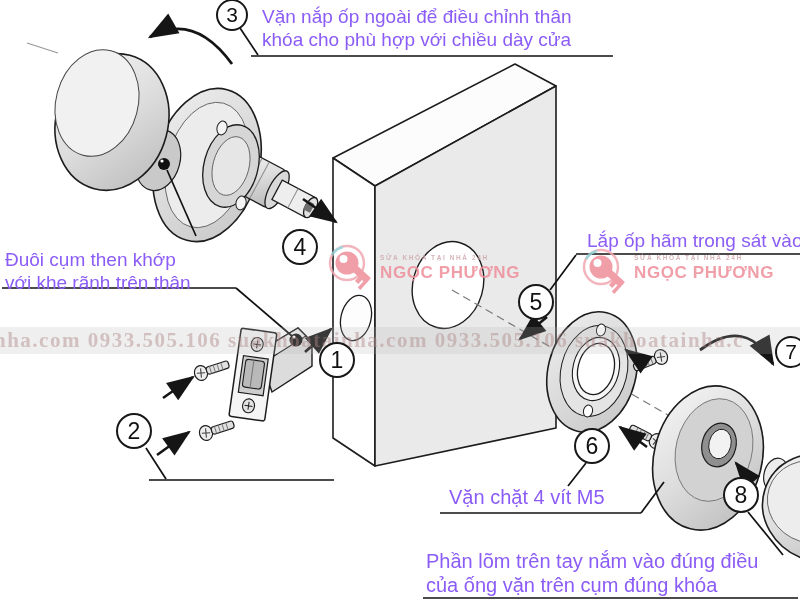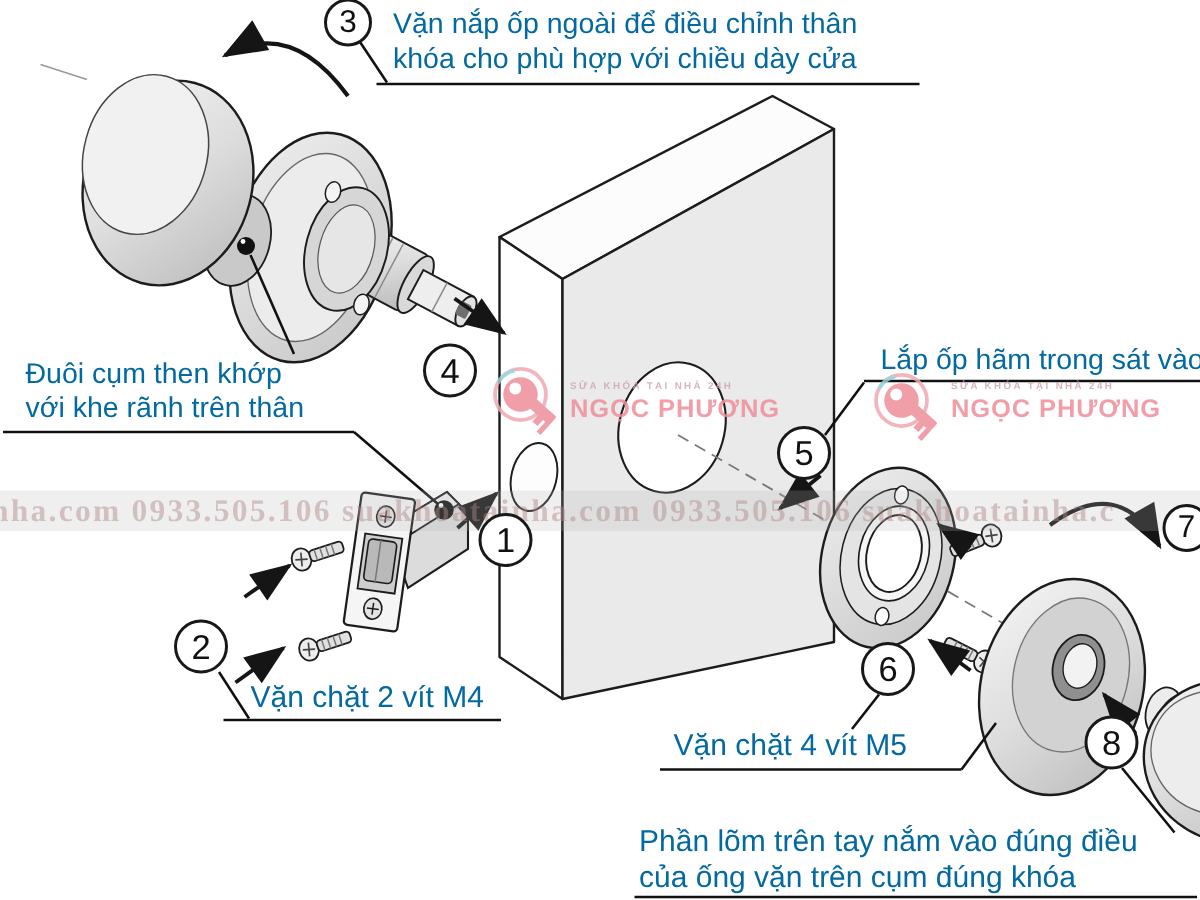--- a/index.html
+++ b/index.html
@@ -9,21 +9,21 @@
   .art { position:absolute; left:0; top:0; z-index:1; }
   .wm-strip-band { position:absolute; left:0; top:327px; width:800px; height:27px;
                    background:rgba(186,180,180,0.22); z-index:2; }
   .wm-strip { position:absolute; left:-6px; top:328px; width:820px; z-index:3;
               font-family:"Liberation Serif", serif; font-weight:bold; font-size:21px;
               letter-spacing:1.5px; color:rgba(173,136,136,0.45); white-space:nowrap; }
   .wm { position:absolute; display:flex; align-items:flex-start; opacity:0.85; z-index:3; }
   .wm-textcol { margin-left:4px; }
   .wm-tag { font-size:6.5px; font-weight:bold; letter-spacing:1.6px; color:#cfa8ae; margin-bottom:2px; white-space:nowrap; }
   .wm-brand { font-size:17px; font-weight:bold; letter-spacing:0.6px; color:#ee8f9b; white-space:nowrap; }
-  .lbl { position:absolute; color:#0369a1; font-size:19px; line-height:23px; white-space:nowrap; z-index:4; }
+  .lbl { position:absolute; color:#8b5cf6; font-size:19px; line-height:23px; white-space:nowrap; z-index:4; }
   .lbl.big { font-size:20px; line-height:23.5px; }
   .num { position:absolute; width:36px; height:36px; border:2.4px solid #181818; border-radius:50%;
          background:#fff; color:#111; font-size:23px; display:flex; align-items:center;
          justify-content:center; z-index:5; }
   .num.sm { width:32px; height:32px; font-size:21px; }
 </style>
 </head>
 <body>
 
 <div class="stage">
@@ -206,26 +206,25 @@
       <div class="wm-tag">SỬA KHÓA TẠI NHÀ 24H</div>
       <div class="wm-brand">NGỌC PHƯƠNG</div>
     </div>
   </div>
 
   <div class="lbl" style="left:262px; top:5px;">
     <div>Vặn nắp ốp ngoài để điều chỉnh thân</div>
     <div>khóa cho phù hợp với chiều dày cửa</div>
   </div>
 
-  <div class="lbl" style="left:5px; top:238px;margin-left:12px;">
+  <div class="lbl" style="left:5px; top:248px;">
     <div>Đuôi cụm then khớp</div>
     <div>với khe rãnh trên thân</div>
   </div>
 
-  <div class="lbl big" style="left:167px; top:454px;">Vặn chặt 2 vít M4</div>
 
   <div class="lbl" style="left:587px; top:229px;">Lắp ốp hãm trong sát vào</div>
 
   <div class="lbl big" style="left:449px; top:486px;">Vặn chặt 4 vít M5</div>
 
   <div class="lbl big" style="left:426px; top:550px;">
     <div>Phần lõm trên tay nắm vào đúng điều</div>
     <div>của ống vặn trên cụm đúng khóa</div>
   </div>
 

